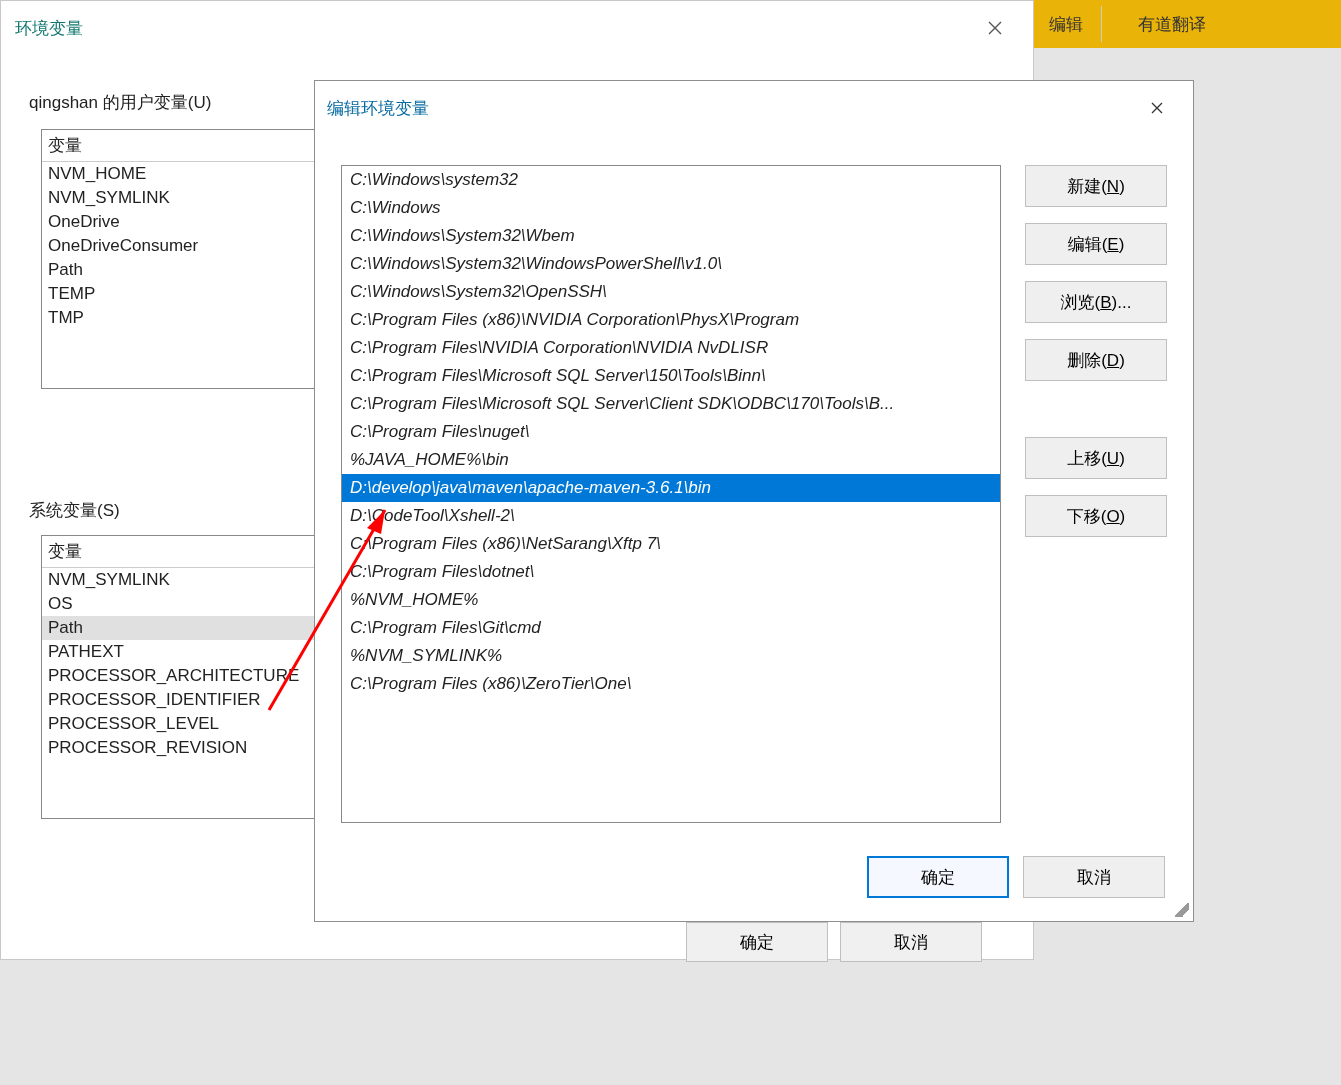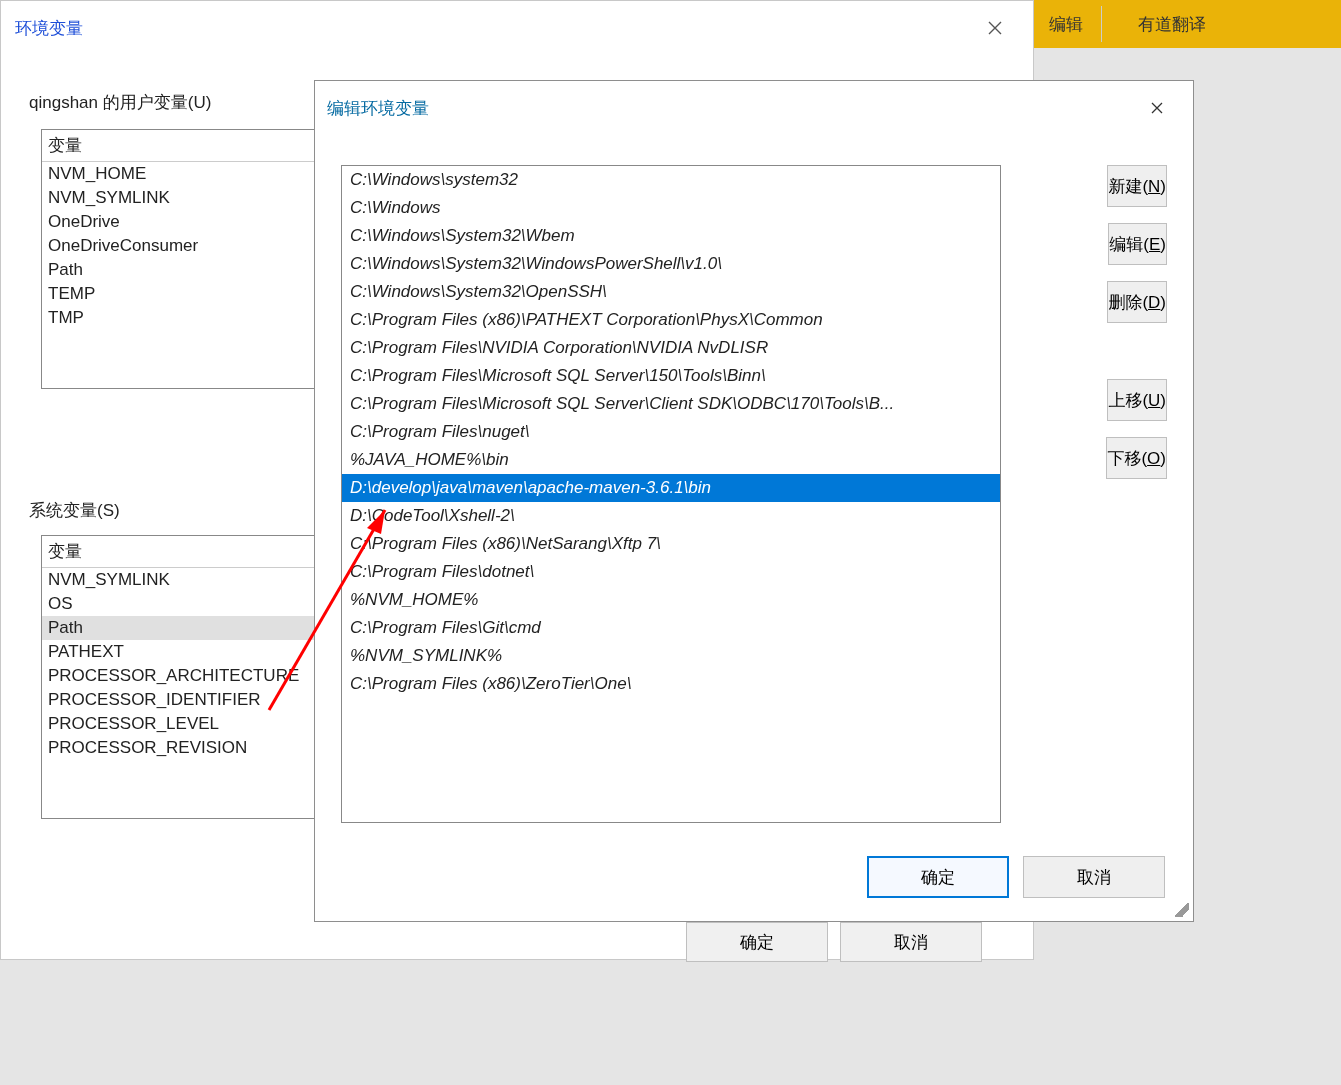--- a/index.html
+++ b/index.html
@@ -38,21 +38,21 @@
     width: 1034px;
     height: 960px;
     background: #fff;
     border: 1px solid #c8c8c8;
   }
   .dlg-title {
     height: 54px;
     display: flex;
     align-items: center;
     padding: 0 14px;
-    color: #1d4ed8;
+    color: #0f766e;
     font-size: 17px;
     background: #fff;
   }
   .dlg-title .spacer { flex: 1; }
   .dlg-close {
     width: 48px; height: 54px;
     display: flex; align-items: center; justify-content: center;
     font-size: 18px; color: #555;
     cursor: pointer;
   }
@@ -151,21 +151,20 @@
   }
 
   
   .edit-btns {
     position: absolute;
     left: 710px;
     top: 84px;
     width: 142px;
     display: flex;
     flex-direction: column;
-    align-items: flex-end;
   }
   .edit-btns button {
     height: 42px;
     font-size: 17px;
     background: #efefef;
     border: 1px solid #bfbfbf;
     cursor: pointer;
     margin-bottom: 16px;
   }
   .edit-btns .gap-xl { margin-bottom: 56px; }
@@ -276,40 +275,41 @@
     </span>
   </div>
 
   <div class="path-list">
     <div id="path-rows">
         <div class="prow">C:\Windows\system32</div>
         <div class="prow">C:\Windows</div>
         <div class="prow">C:\Windows\System32\Wbem</div>
         <div class="prow">C:\Windows\System32\WindowsPowerShell\v1.0\</div>
         <div class="prow">C:\Windows\System32\OpenSSH\</div>
-        <div class="prow">C:\Program Files (x86)\PATHEXT Corporation\PhysX\Common</div>
+        <div class="prow">C:\Program Files (x86)\NVIDIA Corporation\PhysX\Program</div>
         <div class="prow">C:\Program Files\NVIDIA Corporation\NVIDIA NvDLISR</div>
         <div class="prow">C:\Program Files\Microsoft SQL Server\150\Tools\Binn\</div>
         <div class="prow">C:\Program Files\Microsoft SQL Server\Client SDK\ODBC\170\Tools\B...</div>
         <div class="prow">C:\Program Files\nuget\</div>
         <div class="prow">%JAVA_HOME%\bin</div>
         <div class="prow sel">D:\develop\java\maven\apache-maven-3.6.1\bin</div>
         <div class="prow">D:\CodeTool\Xshell-2\</div>
         <div class="prow">C:\Program Files (x86)\NetSarang\Xftp 7\</div>
         <div class="prow">C:\Program Files\dotnet\</div>
         <div class="prow">%NVM_HOME%</div>
         <div class="prow">C:\Program Files\Git\cmd</div>
         <div class="prow">%NVM_SYMLINK%</div>
         <div class="prow">C:\Program Files (x86)\ZeroTier\One\</div>
       </div>
   </div>
 
   <div class="edit-btns">
     <button>新建(<u class="hotkey">N</u>)</button>
     <button>编辑(<u class="hotkey">E</u>)</button>
+    <button>浏览(<u class="hotkey">B</u>)...</button>
     <button class="gap-xl">删除(<u class="hotkey">D</u>)</button>
     <button>上移(<u class="hotkey">U</u>)</button>
     <button class="gap-xl">下移(<u class="hotkey">O</u>)</button>
   </div>
 
   <div class="edit-bottom">
     <button class="primary">确定</button>
     <button>取消</button>
   </div>
 

